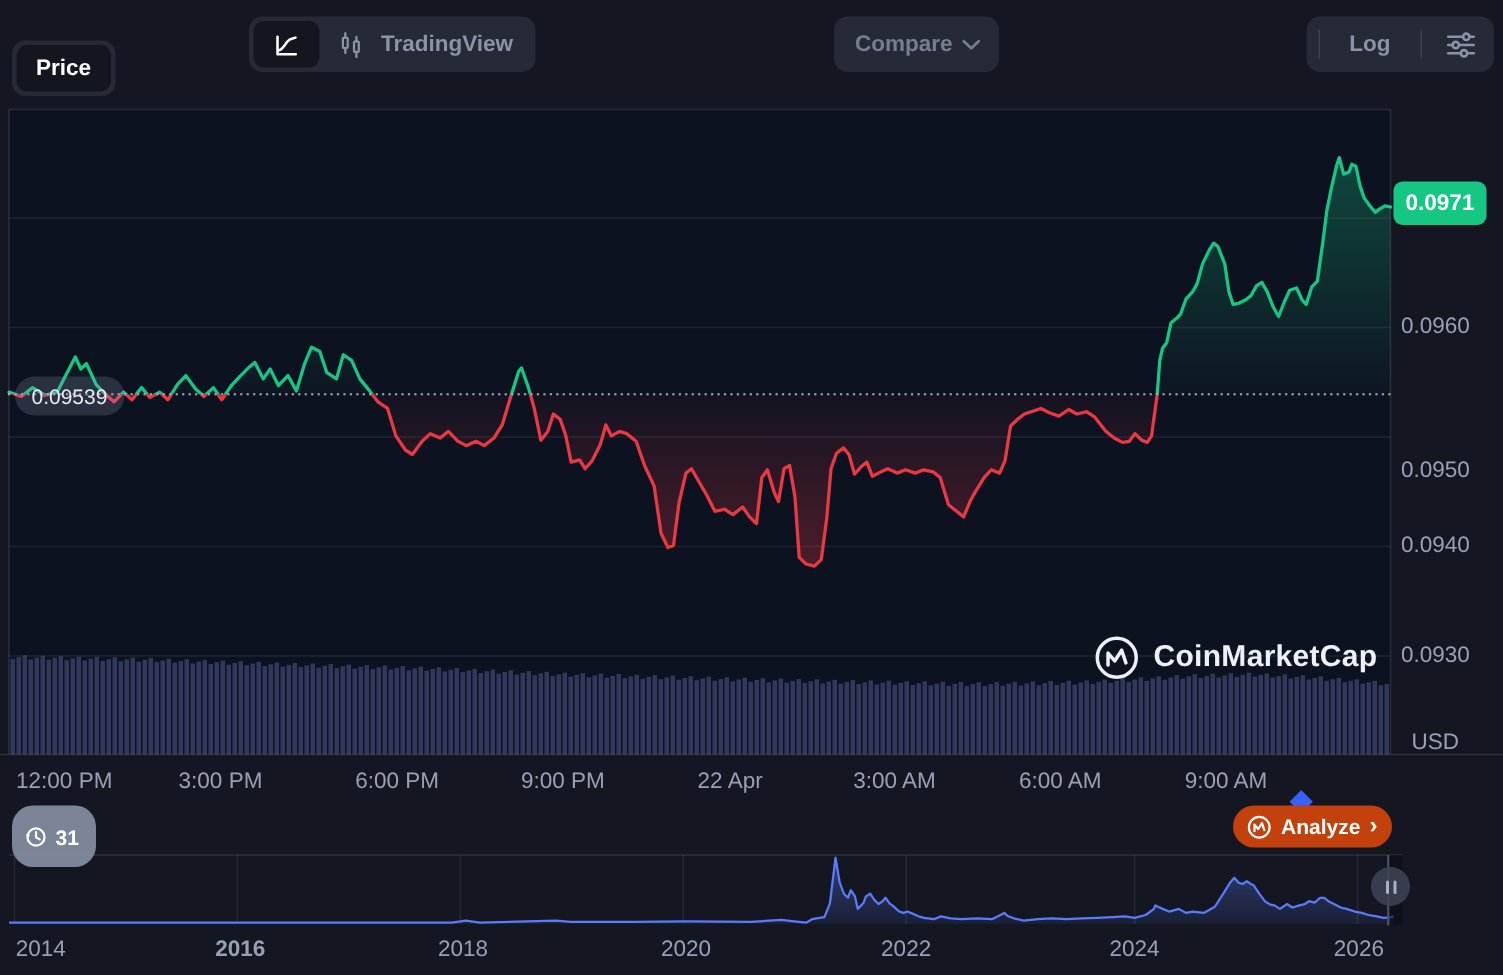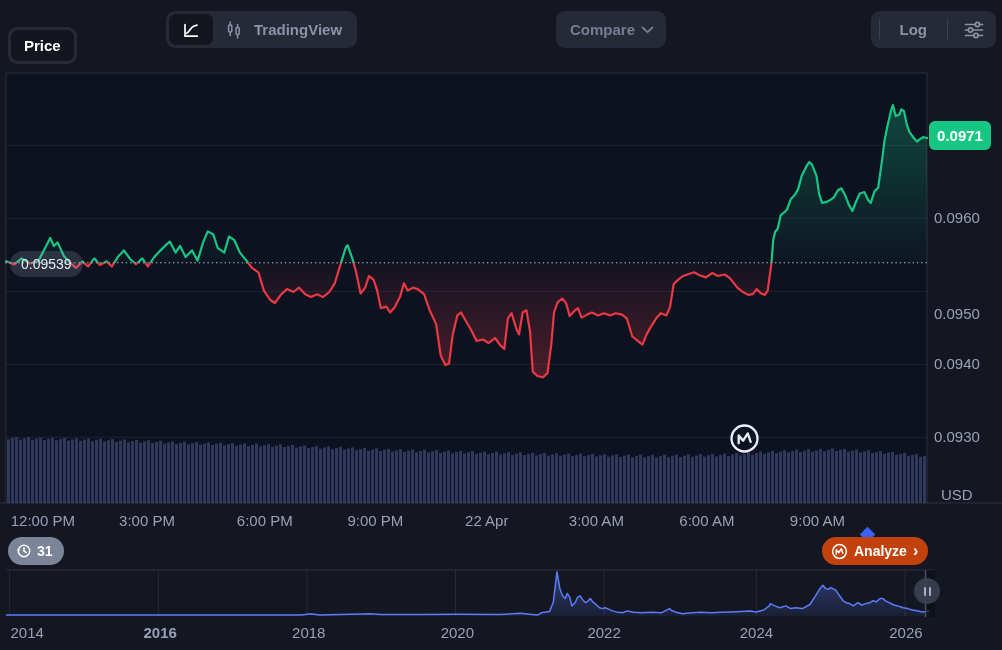--- a/index.html
+++ b/index.html
@@ -44,21 +44,21 @@
   .baseline-pill {
     position:absolute; left:10px; top:251px; height:26px; padding:0 11px;
     background:rgba(145,154,177,0.22); border-radius:13px;
     color:#e6e9f2; font-size:14px; display:flex; align-items:center;
   }
   .xlabel { position:absolute; top:512px; color:#98a0b5; font-size:15px; transform:translateX(-50%); white-space:nowrap; }
   .watermark { position:absolute; left:729px; top:423px; display:flex; align-items:center; gap:9px; }
   .watermark span { color:#eef0f7; font-size:20px; font-weight:700; letter-spacing:0.2px; }
 
   .hist-badge {
-    position:absolute; left:8px; top:537px; height:28px;
+    position:absolute; left:8px; top:537px; height:41px;
     background:rgba(134,142,162,0.92); border-radius:14px;
     display:flex; align-items:center; gap:5px; padding:0 11px 0 8px;
     color:#fff; font-weight:700; font-size:14px; cursor:pointer;
   }
   .analyze-btn {
     position:absolute; left:822px; top:537px; height:28px;
     background:#c2410c; border-radius:14px;
     display:flex; align-items:center; gap:6px; padding:0 10px 0 9px;
     color:#fff; font-weight:700; font-size:14px; cursor:pointer;
   }
@@ -440,20 +440,21 @@
     <div class="xlabel" style="left: 596.361px;">3:00 AM</div>
     <div class="xlabel" style="left: 706.881px;">6:00 AM</div>
     <div class="xlabel" style="left: 817.401px;">9:00 AM</div>
   </div>
 
 <div class="watermark">
   <svg width="31" height="31" viewBox="0 0 32 32">
     <circle cx="16" cy="16" r="13.4" fill="none" stroke="#eef0f7" stroke-width="2.4"></circle>
     <path d="M10 21 V12.8 L14.6 18.2 L19.4 10.8 L22.3 19.5" fill="none" stroke="#eef0f7" stroke-width="2.4" stroke-linecap="round" stroke-linejoin="round"></path>
   </svg>
+  <span>CoinMarketCap</span>
 </div>
 
 <div class="hist-badge">
   <svg width="16" height="16" viewBox="0 0 16 16">
     <circle cx="8" cy="8" r="5.7" fill="none" stroke="#ffffff" stroke-width="1.5"></circle>
     <path d="M8 4.8 V8.2 L10.4 9.6" fill="none" stroke="#ffffff" stroke-width="1.5" stroke-linecap="round" stroke-linejoin="round"></path>
     <path d="M1.2 6.2 L2.4 8.6 L4.2 6.6 Z" fill="#ffffff"></path>
   </svg>
   <span>31</span>
 </div>

